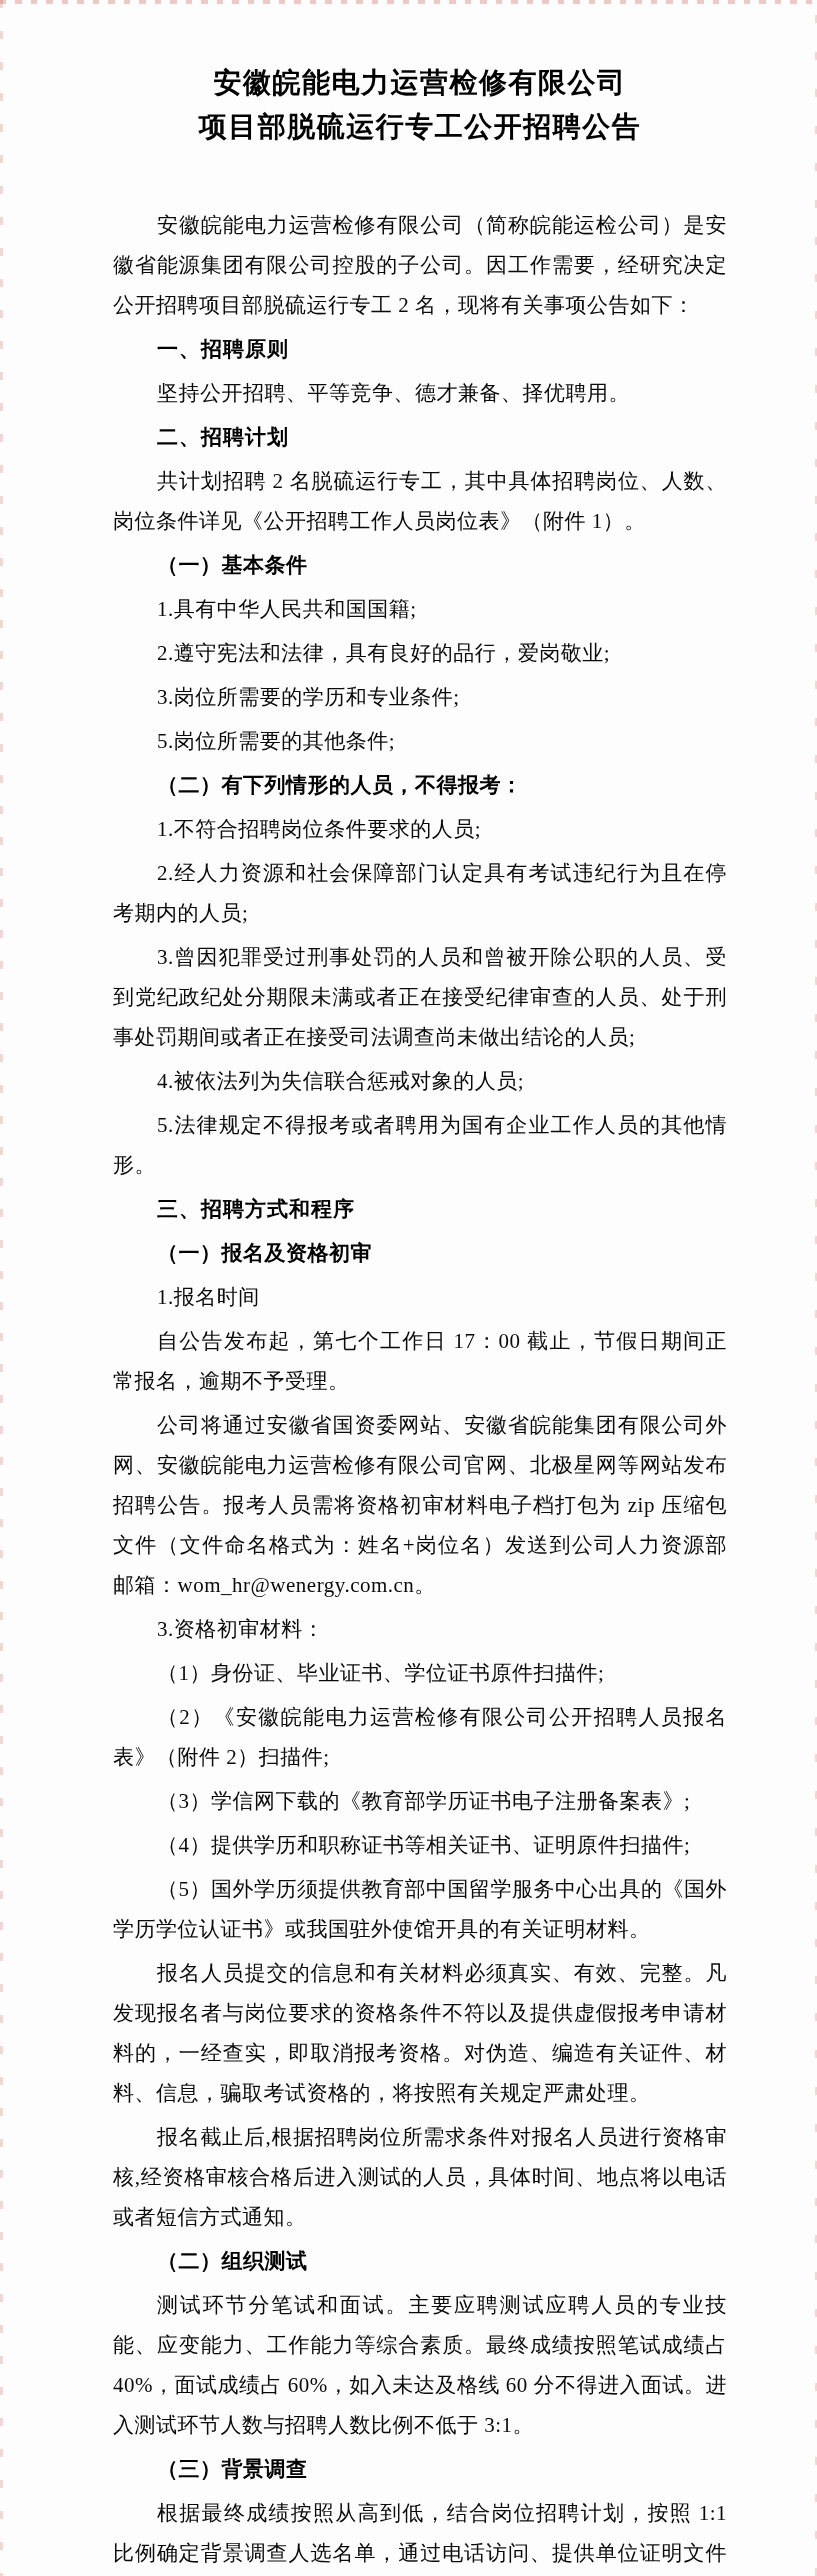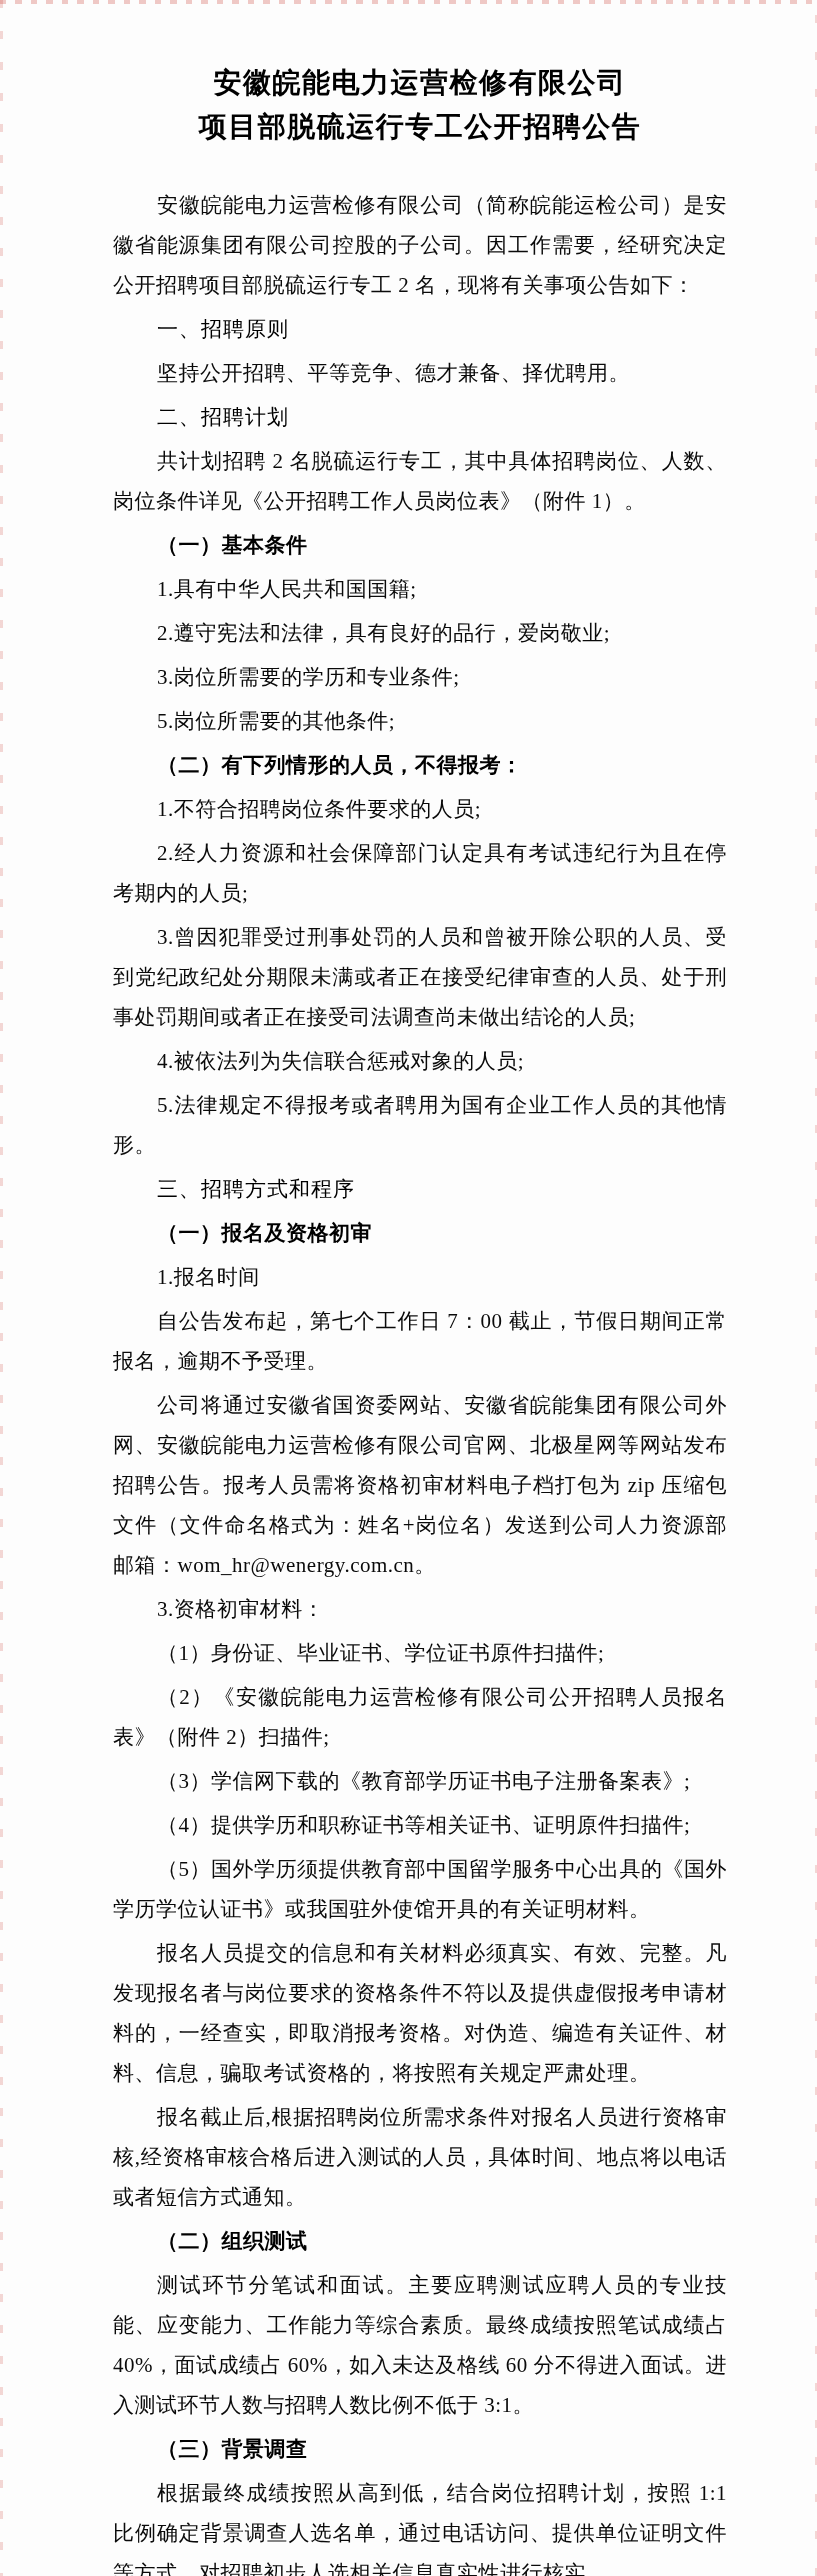--- a/index.html
+++ b/index.html
@@ -13,37 +13,37 @@
     font-family:"Liberation Serif","DejaVu Serif",serif;
     color:#0a0a0a;
     overflow:hidden;
   }
   
   .edge{position:absolute;pointer-events:none;opacity:.45;}
   .edge-top{top:0;left:0;right:0;height:3.6px;background:repeating-linear-gradient(90deg,rgba(196,40,28,.55) 0 6.2px,transparent 6.2px 15.5px);}
   .edge-left{top:0;bottom:0;left:0;width:3.1px;background:repeating-linear-gradient(0deg,rgba(196,40,28,.40) 0 8.2px,transparent 8.2px 31px);}
   .edge-right{top:0;bottom:0;right:0;width:3.1px;background:repeating-linear-gradient(0deg,rgba(196,40,28,.40) 0 8.2px,transparent 8.2px 37px);}
 
-  .title-block{margin-bottom:36px;}
+  .title-block{margin-bottom:56px;}
   .title-line{
     text-align:center;
     font-family:"Liberation Sans","DejaVu Sans",sans-serif;
     font-weight:700;
     font-size:28px;line-height:44px;letter-spacing:1.5px;
     color:#000;
   }
 
   .doc-body p{margin:4px;}
   .bp,.bh1,.bh2{
     font-size:21px;line-height:40px;letter-spacing:0.5px;
     text-align:justify;text-indent:44px;
   }
   .bh1{
     font-family:"Liberation Sans","DejaVu Sans",sans-serif;
-    font-weight:400;letter-spacing:1px;color:#000;
+    font-weight:700;letter-spacing:1px;color:#000;
   }
   .bh2{font-weight:700;color:#000;}
 </style>
 </head>
 <body>
 
 <div class="page">
   <div class="edge edge-top"></div>
 
   <div class="edge edge-left"></div>
@@ -67,21 +67,21 @@
     <p class="bp">5.岗位所需要的其他条件;</p>
     <p class="bh2">（二）有下列情形的人员，不得报考：</p>
     <p class="bp">1.不符合招聘岗位条件要求的人员;</p>
     <p class="bp">2.经人力资源和社会保障部门认定具有考试违纪行为且在停考期内的人员;</p>
     <p class="bp">3.曾因犯罪受过刑事处罚的人员和曾被开除公职的人员、受到党纪政纪处分期限未满或者正在接受纪律审查的人员、处于刑事处罚期间或者正在接受司法调查尚未做出结论的人员;</p>
     <p class="bp">4.被依法列为失信联合惩戒对象的人员;</p>
     <p class="bp">5.法律规定不得报考或者聘用为国有企业工作人员的其他情形。</p>
     <p class="bh1">三、招聘方式和程序</p>
     <p class="bh2">（一）报名及资格初审</p>
     <p class="bp">1.报名时间</p>
-    <p class="bp">自公告发布起，第七个工作日 7：00 截止，节假日期间正常报名，逾期不予受理。</p>
+    <p class="bp">自公告发布起，第七个工作日 17：00 截止，节假日期间正常报名，逾期不予受理。</p>
     <p class="bp">公司将通过安徽省国资委网站、安徽省皖能集团有限公司外网、安徽皖能电力运营检修有限公司官网、北极星网等网站发布招聘公告。报考人员需将资格初审材料电子档打包为 zip 压缩包文件（文件命名格式为：姓名+岗位名）发送到公司人力资源部邮箱：wom_hr@wenergy.com.cn。</p>
     <p class="bp">3.资格初审材料：</p>
     <p class="bp">（1）身份证、毕业证书、学位证书原件扫描件;</p>
     <p class="bp">（2）《安徽皖能电力运营检修有限公司公开招聘人员报名表》（附件 2）扫描件;</p>
     <p class="bp">（3）学信网下载的《教育部学历证书电子注册备案表》;</p>
     <p class="bp">（4）提供学历和职称证书等相关证书、证明原件扫描件;</p>
     <p class="bp">（5）国外学历须提供教育部中国留学服务中心出具的《国外学历学位认证书》或我国驻外使馆开具的有关证明材料。</p>
     <p class="bp">报名人员提交的信息和有关材料必须真实、有效、完整。凡发现报名者与岗位要求的资格条件不符以及提供虚假报考申请材料的，一经查实，即取消报考资格。对伪造、编造有关证件、材料、信息，骗取考试资格的，将按照有关规定严肃处理。</p>
     <p class="bp">报名截止后,根据招聘岗位所需求条件对报名人员进行资格审核,经资格审核合格后进入测试的人员，具体时间、地点将以电话或者短信方式通知。</p>
     <p class="bh2">（二）组织测试</p>

